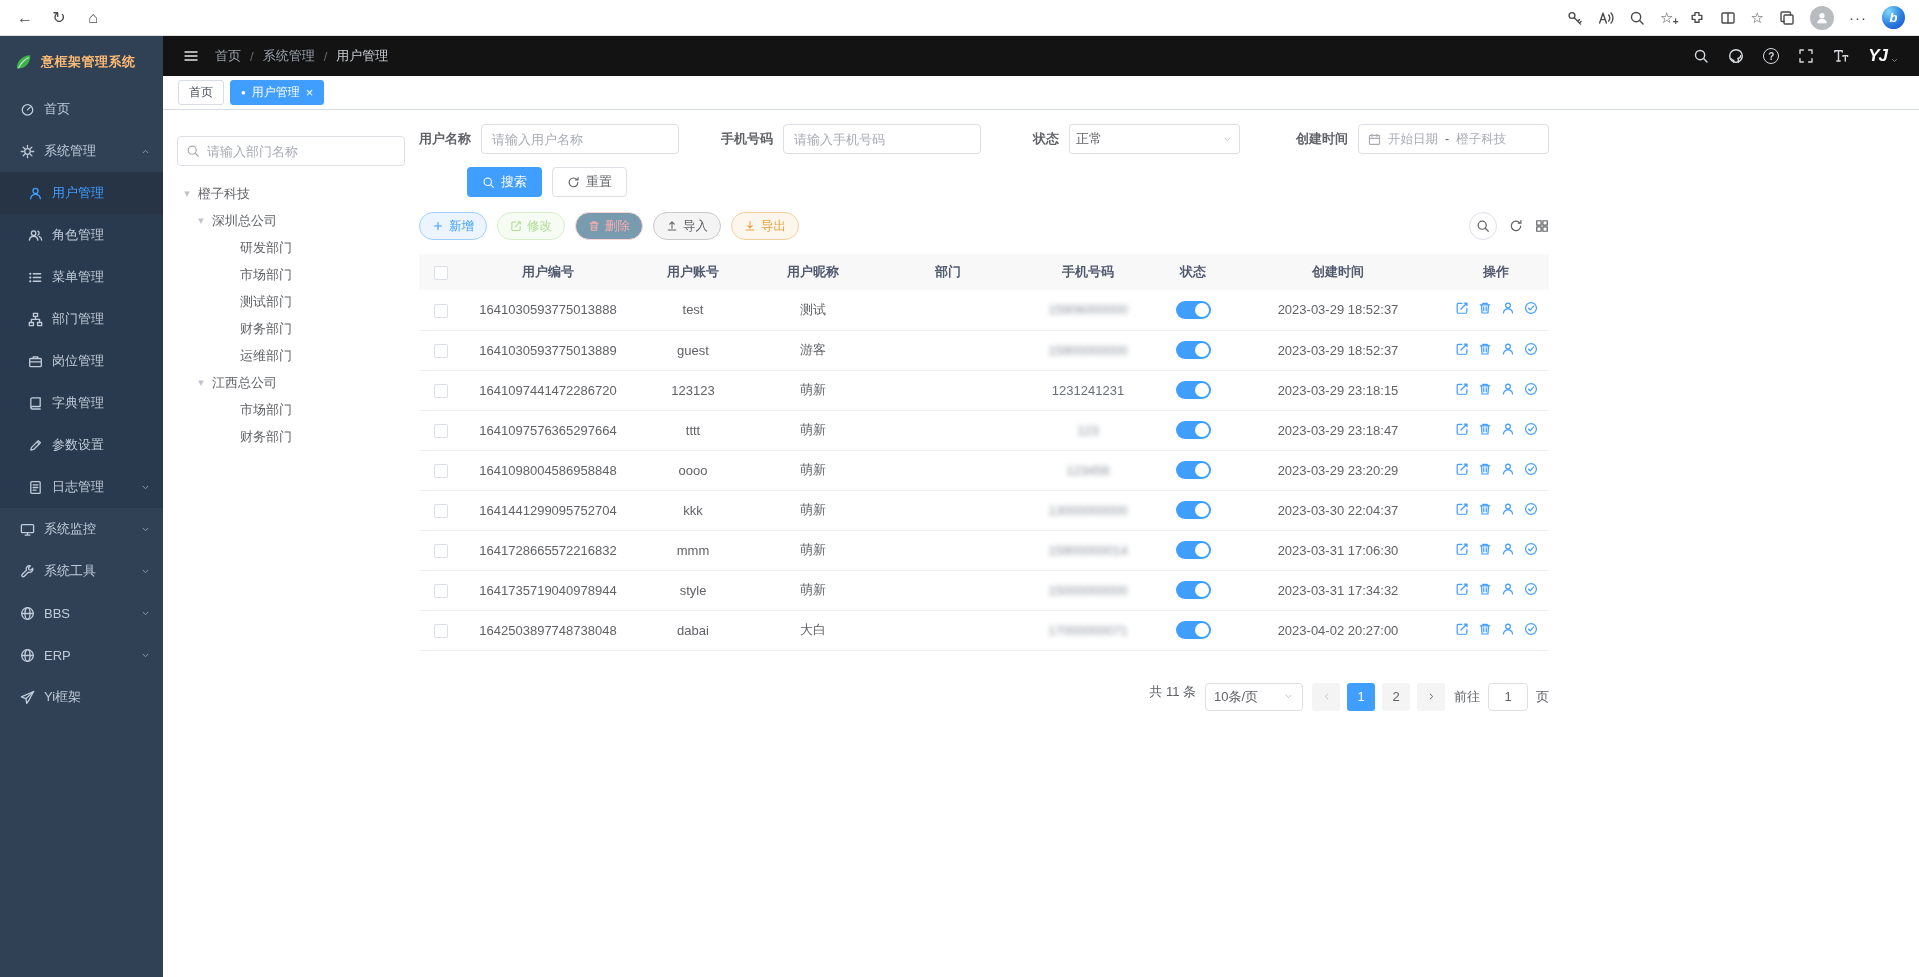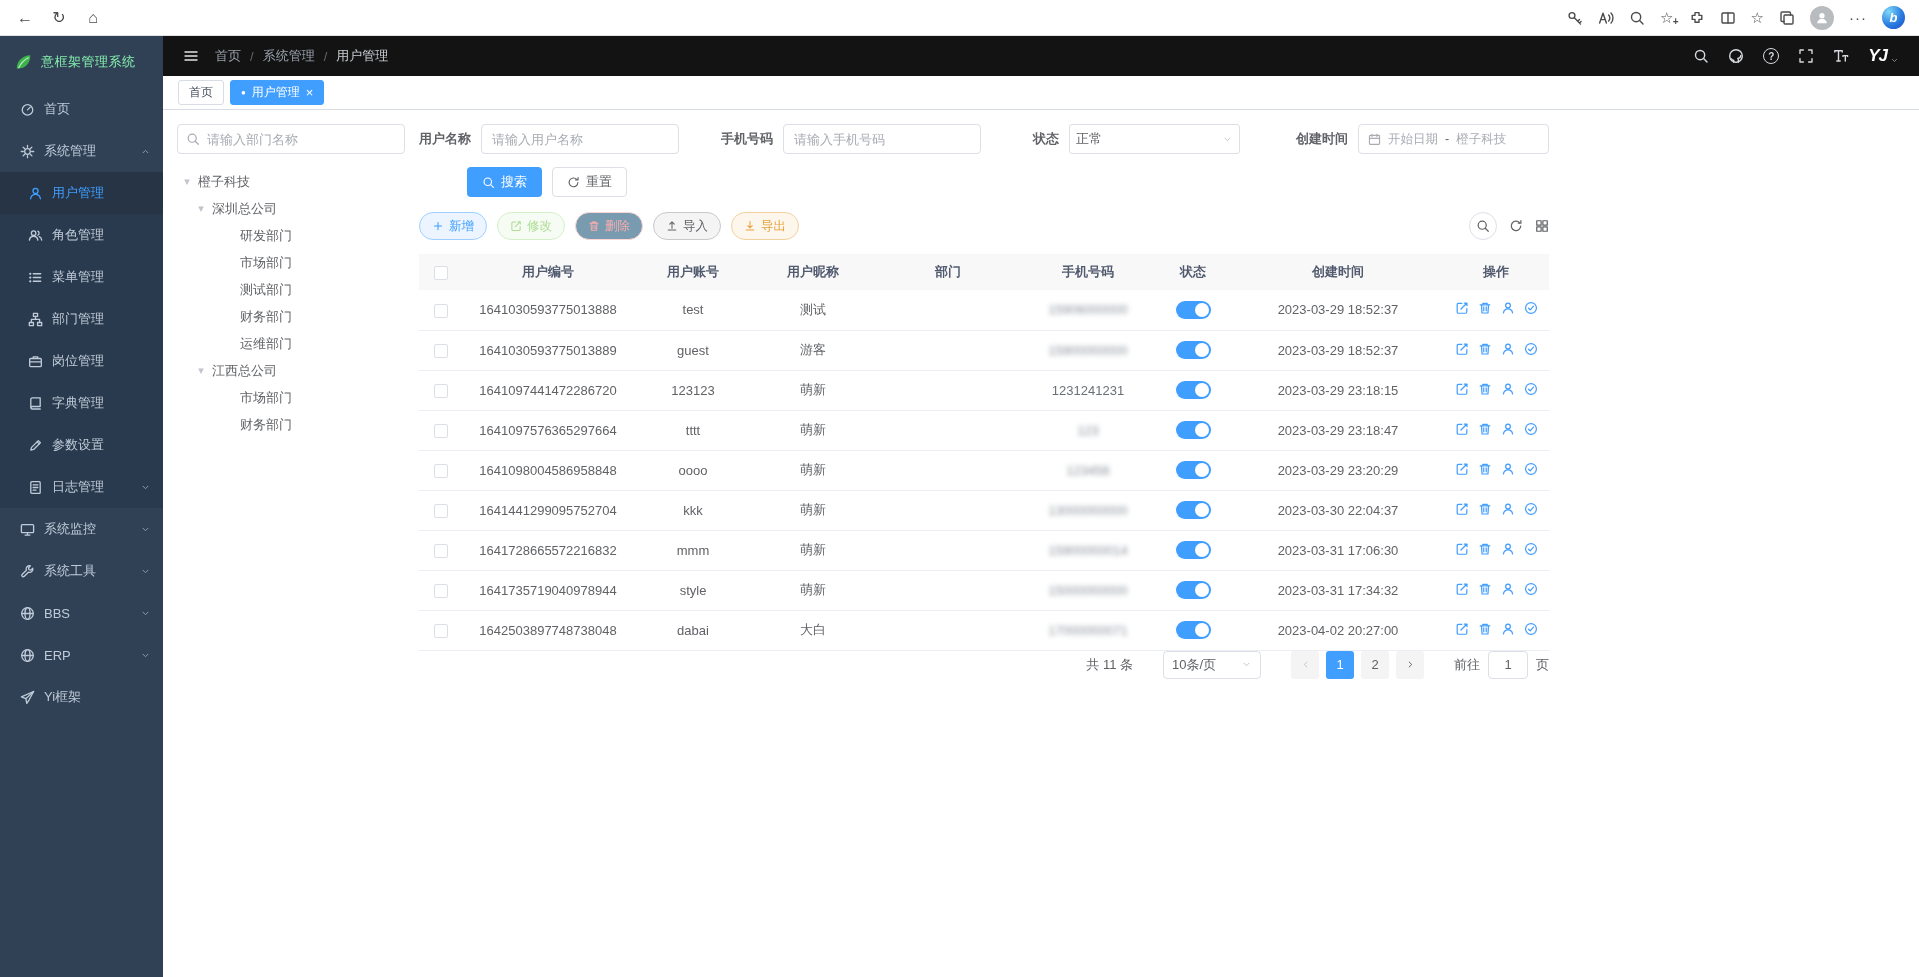--- a/index.html
+++ b/index.html
@@ -34,21 +34,21 @@
     display:flex; align-items:center; justify-content:center; font-size:13px;
     background:radial-gradient(circle at 30% 25%, #7fd8f7, #2a7de1 55%, #1a49c9); }
   .more-dots { font-size:15px; letter-spacing:1px; }
 
   
   .app { display:flex; height:941px; }
 
   
   .sidebar { width:163px; flex:none; background:#304156; color:#bfcbd9; display:flex; flex-direction:column; }
   .logo { height:52px; display:flex; align-items:center; gap:8px; padding-left:13px; }
-  .logo-title { color:#86efac; font-size:13px; font-weight:400; letter-spacing:.5px; }
+  .logo-title { color:#fdba74; font-size:13px; font-weight:700; letter-spacing:.5px; }
   .mi { height:42px; display:flex; align-items:center; gap:9px; padding:0 12px 0 20px;
     font-size:13px; color:#bfcbd9; cursor:pointer; }
   .mi .ml { flex:1; }
   .mi .chev { color:#8f9bab; }
   .sub { background:#2a3a4e; }
   .sub .mi { padding-left:28px; }
   .mi.active { color:#409eff; background:#263445; }
   .mi.active .ico { color:#409eff; }
 
   
@@ -75,21 +75,21 @@
   .tab { height:25px; padding:0 10px; border:1px solid #d8dce5; border-radius:3px; background:#fff;
     display:flex; align-items:center; gap:6px; font-size:12px; color:#495060; cursor:pointer; }
   .tab.active { background:#409eff; border-color:#409eff; color:#fff; }
   .tab .tdot { font-size:8px; line-height:1; }
   .tab .tclose { font-size:13px; line-height:1; }
 
   
   .content { flex:1; display:flex; gap:14px; padding:14px 0 0 14px; }
 
   
-  .dept-panel { width:228px; flex:none; }
+  .dept-panel { width:228px; flex:none;margin-top:12px; }
   .search-box { position:relative; }
   .search-box .ico { position:absolute; left:9px; top:8px; width:14px; height:14px; color:#a8abb2; }
   .search-box input { width:100%; height:30px; border:1px solid #dcdfe6; border-radius:4px;
     padding:0 8px 0 29px; font-size:13px; color:#606266; outline:none; background:#fff;
     font-family:"Liberation Sans","DejaVu Sans",sans-serif; }
   .search-box input::placeholder { color:#a8abb2; }
   .tree { margin-top:14px; font-size:13px; color:#606266; }
   .tnode { height:27px; display:flex; align-items:center; gap:5px; cursor:pointer; }
   .tnode .caret { color:#c0c4cc; font-size:11px; width:12px; text-align:center; }
   .tnode .caret.hide { visibility:hidden; }
@@ -144,22 +144,22 @@
     background:#fff; cursor:pointer; vertical-align:middle; }
   .switch { width:35px; height:18px; border-radius:9px; background:#409eff; display:inline-flex;
     align-items:center; justify-content:flex-end; padding:2px; cursor:pointer; vertical-align:middle; }
   .switch .knob { width:14px; height:14px; border-radius:50%; background:#fff; }
   .blur { filter:blur(2.6px); color:#8a9099; }
   .blur-light { filter:blur(0.7px); color:#6a7078; }
   .ops { display:inline-flex; gap:9px; align-items:center; color:#409eff; }
   .ops .ico { width:14px; height:14px; cursor:pointer; }
 
   
-  .pagination { display:flex; align-items:center; justify-content:flex-end;
-    gap:30px; font-size:13px; color:#606266; }
+  .pagination { margin-top:32px; display:flex; align-items:flex-start; justify-content:flex-end;
+    gap:9px; font-size:13px; color:#606266; }
   .psize { width:98px; height:28px; border:1px solid #dcdfe6; border-radius:4px; display:flex;
     align-items:center; justify-content:space-between; padding:0 8px; cursor:pointer; }
   .psize .chev { color:#c0c4cc; }
   .pgroup { display:flex; align-items:center; gap:7px; }
   .pnav, .page { min-width:28px; height:28px; border-radius:3px; background:#f4f4f5; display:flex;
     align-items:center; justify-content:center; cursor:pointer; color:#606266; }
   .pnav.disabled { color:#c0c4cc; }
   .page.active { background:#409eff; color:#fff; }
   .goto { display:flex; align-items:center; gap:8px; }
   .goto input { width:40px; height:28px; border:1px solid #dcdfe6; border-radius:4px; text-align:center;

